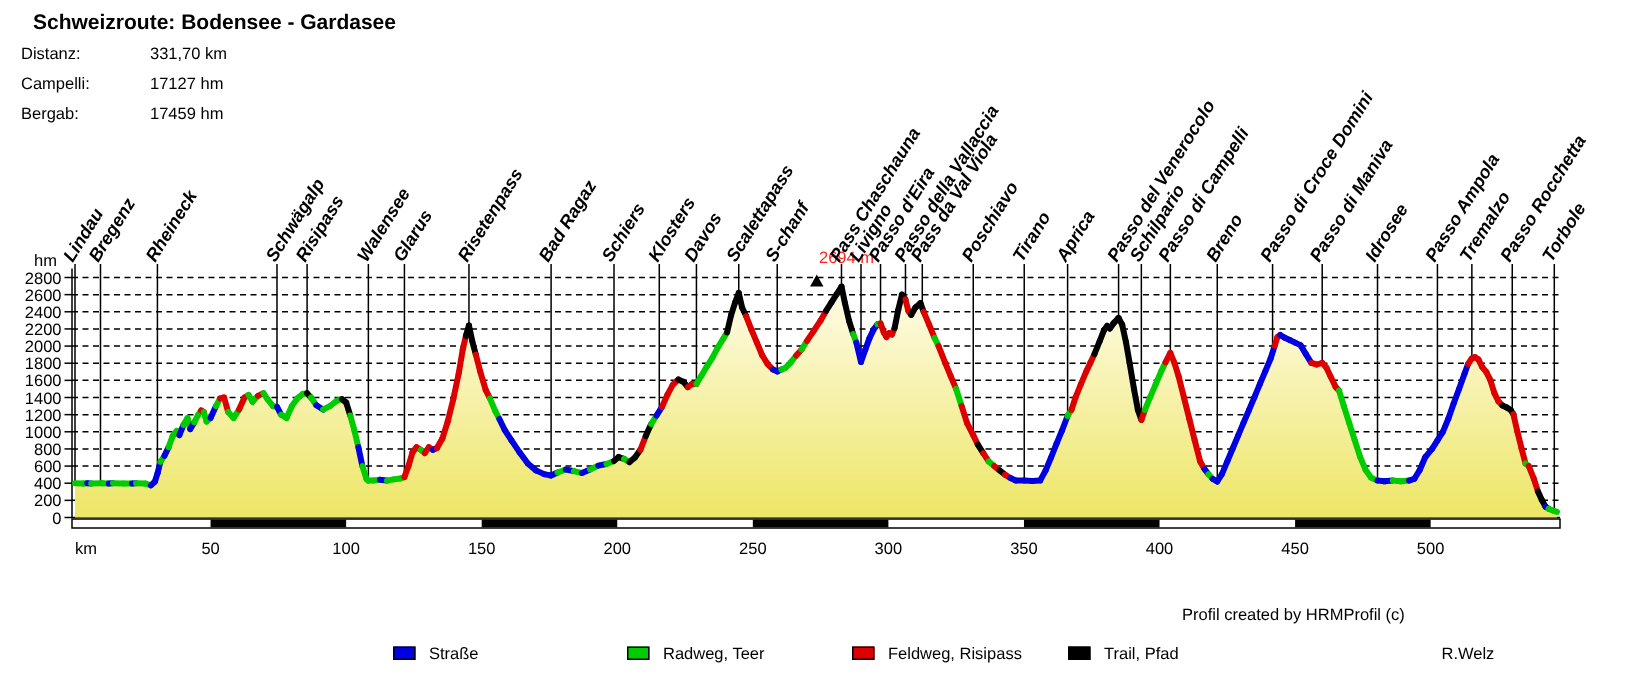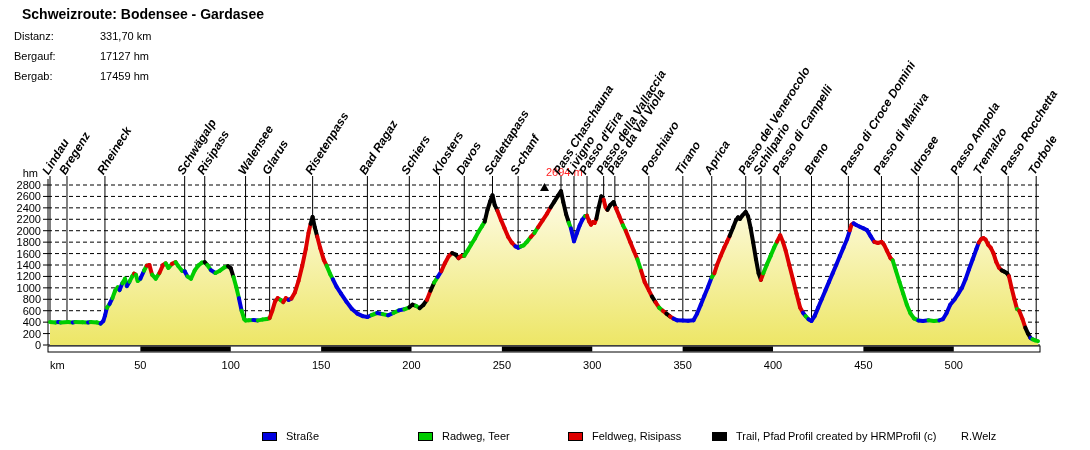--- a/index.html
+++ b/index.html
@@ -9,21 +9,21 @@
   .page-title{position:absolute;left:22px;top:6px;font-size:14px;font-weight:bold;}
   .stat-label{position:absolute;left:14px;font-size:11px;}
   .stat-value{position:absolute;left:100px;font-size:11px;}
   .marker-label{position:absolute;font-size:12px;font-weight:bold;font-style:italic;
         white-space:nowrap;height:13px;line-height:13px;
         transform-origin:0 100%;transform:rotate(-58deg);}
   .peak-annotation{position:absolute;left:546px;top:166px;font-size:11px;color:#ff2222;}
   .legend-item{position:absolute;top:417px;font-size:11px;height:14px;line-height:14px;margin-top:12px;}
   .swatch{display:inline-block;width:13px;height:7px;border:1px solid #000;
         margin-right:9px;vertical-align:middle;position:relative;top:-1px;}
-  .footer-credit{position:absolute;left:788px;top:430px;font-size:11px;}
+  .footer-credit{position:absolute;left:788px;top:404px;font-size:11px;}
   .footer-author{position:absolute;left:961px;top:430px;font-size:11px;}
 </style>
 </head>
 <body>
 
 <div id="page">
 
   <svg id="chart-svg" width="1090" height="450" viewBox="0 0 1090 450">
       <defs>
         <linearGradient id="fillgrad" x1="0" y1="185" x2="0" y2="345" gradientUnits="userSpaceOnUse">
@@ -442,21 +442,21 @@
         <line x1="1032.4" y1="339.2" x2="1035.1" y2="340.3" stroke="#00cc00" stroke-width="4" stroke-linecap="round"></line>
         <line x1="1035.1" y1="340.3" x2="1038.0" y2="341.2" stroke="#00cc00" stroke-width="4" stroke-linecap="round"></line>
       </g>
       <polygon points="540,191 549,191 544.5,183" fill="#000"></polygon>
     </svg>
 
   <div class="page-title">Schweizroute: Bodensee - Gardasee</div>
 
   <div class="stat-label" style="top:30px">Distanz:</div>
   <div class="stat-value" style="top:30px">331,70 km</div>
-  <div class="stat-label" style="top:50px">Bergauf:</div>
+  <div class="stat-label" style="top:50px">Campelli:</div>
   <div class="stat-value" style="top:50px">17127 hm</div>
   <div class="stat-label" style="top:70px">Bergab:</div>
   <div class="stat-value" style="top:70px">17459 hm</div>
 
   <div class="peak-annotation">2694 m</div>
 
   <div id="marker-labels">
       <span class="marker-label" style="left: 51px; top: 164px;">Lindau</span>
       <span class="marker-label" style="left: 67.9909px; top: 164px;">Bregenz</span>
       <span class="marker-label" style="left: 105.949px; top: 164px;">Rheineck</span>

